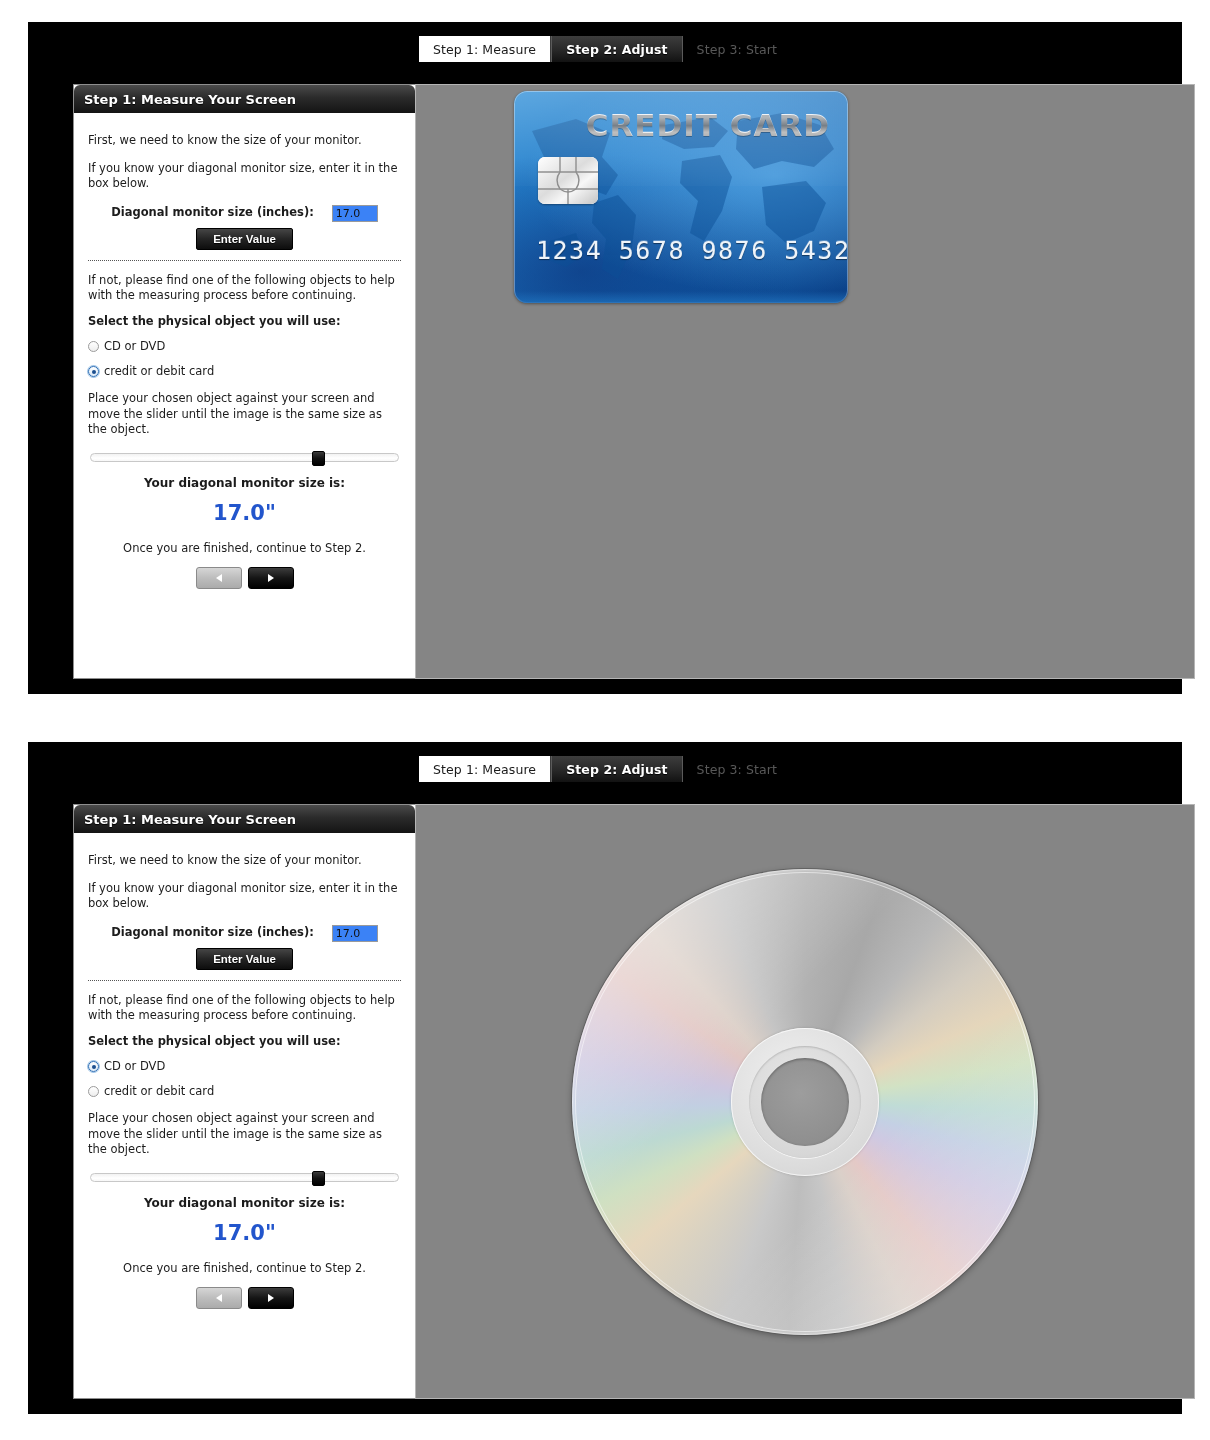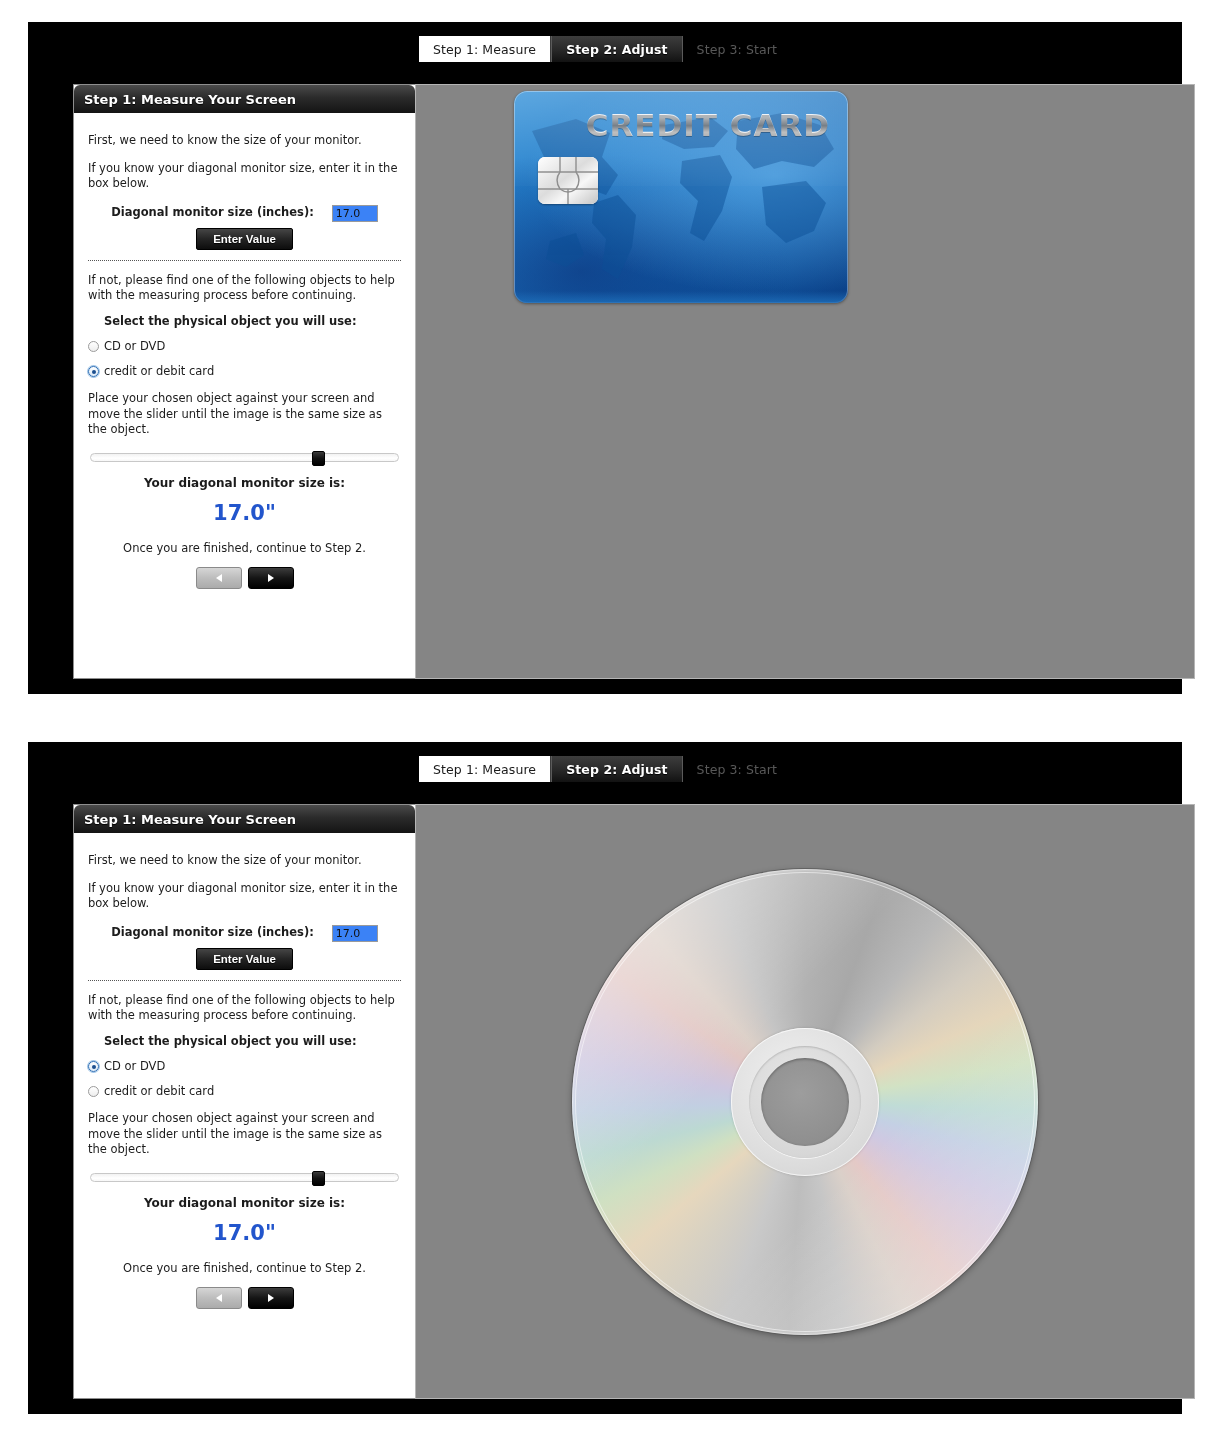--- a/index.html
+++ b/index.html
@@ -139,21 +139,21 @@
     border-radius: 2px;
     padding: 4px 16px;
     text-shadow: 0 1px 1px #000;
     cursor: pointer;
   }
   .dotted-sep {
     border: none;
     border-top: 1px dotted #555;
     margin: 6px 0 12px 0;
   }
-  .subhead { font-weight: bold; font-size: 11.5px; margin: 0 0 2px 16px; }
+  .subhead { font-weight: bold; font-size: 11.5px; margin: 0 0 2px 0; }
 
   .radio-line {
     display: flex;
     align-items: center;
     gap: 5px;
     margin: 10px 0;
     font-size: 11.5px;
     cursor: pointer;
   }
   .radio {
@@ -479,20 +479,21 @@
                 <line x1="0" y1="15" x2="60" y2="15"></line>
                 <line x1="0" y1="32" x2="60" y2="32"></line>
                 <line x1="22" y1="0" x2="22" y2="15"></line>
                 <line x1="38" y1="0" x2="38" y2="15"></line>
                 <line x1="30" y1="38" x2="30" y2="47"></line>
                 <path d="M22 15 q-6 8 0 17 q8 6 16 0 q6 -9 0 -17"></path>
                 <path d="M30 32 v6"></path>
               </g>
             </svg>
           </div>
+          <div class="cc-number">1234 5678 9876 5432</div>
         </div>
       </div>
 
     </div>
   </div>
 
   <div class="frame frame-2">
 
     <div class="tabbar">
       <div class="tabs">

